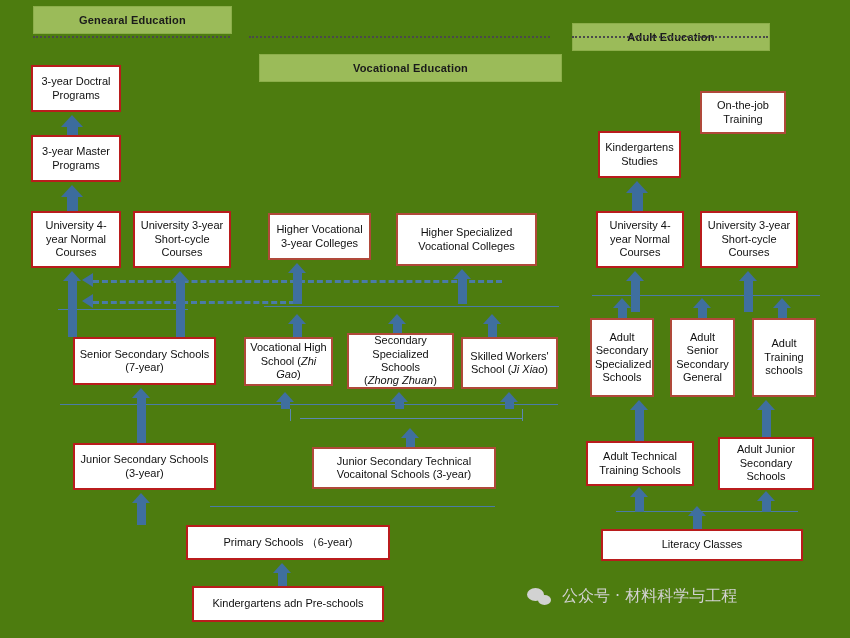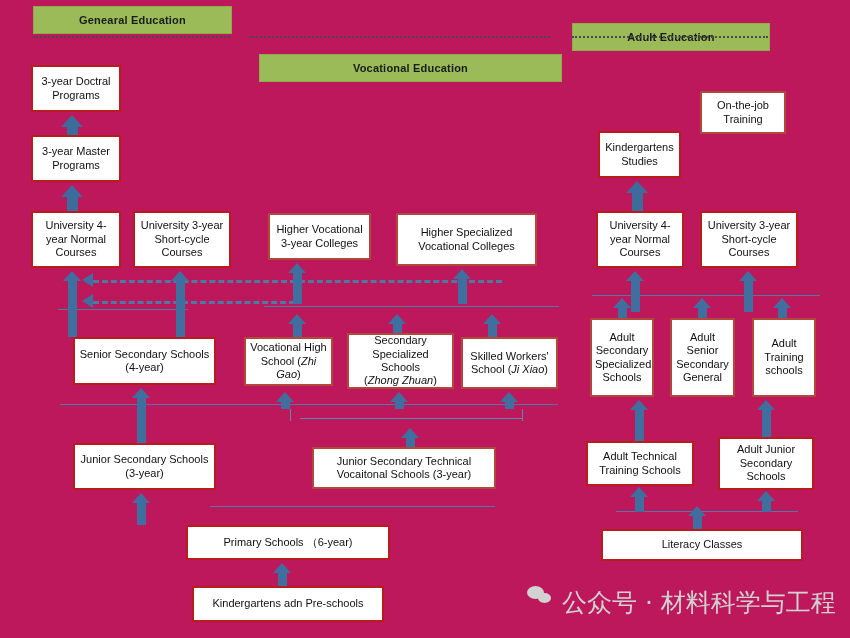--- a/index.html
+++ b/index.html
@@ -1,17 +1,17 @@
 <!DOCTYPE html>
 <html><head>
 <meta charset="utf-8">
 <style>
   html,body{margin:0;padding:0;background:#ffffff;}
   body{font-family:"Liberation Sans",sans-serif;}
-  #canvas{position:relative;width:850px;height:638px;background:#be185d;overflow:hidden;}
+  #canvas{position:relative;width:850px;height:638px;background:#4d7c0f;overflow:hidden;}
 
   .hdr{position:absolute;background:#9bbb59;border:1px solid #8cae4a;
        display:flex;align-items:center;justify-content:center;
        font-size:11px;color:#1a1a1a;font-weight:600;letter-spacing:.2px;}
   .dashsep{position:absolute;height:0;border-top:2px dotted #4a4a4a;}
 
   .box{position:absolute;box-sizing:border-box;display:flex;align-items:center;
        justify-content:center;text-align:center;background:#ffffff;
        font-size:11px;line-height:1.22;color:#101010;padding:2px 3px;}
   .blue{border:2px solid #b91c1c;}
@@ -30,22 +30,22 @@
 
   .hline{position:absolute;height:0;border-top:1.6px solid #4a7ba7;}
   .hthin{position:absolute;height:0;border-top:1.2px solid #5b87b3;}
   .vthin{position:absolute;width:0;border-left:1.2px solid #5b87b3;}
 
   .dline{position:absolute;height:0;border-top:3.5px dashed #4a7ba7;}
   .dhead{position:absolute;width:0;height:0;
     border-top:7px solid transparent;border-bottom:7px solid transparent;
     border-right:11px solid #3f6f9f;}
 
-  .wm{position:absolute;display:flex;align-items:flex-start;gap:9px;
-      color:#d2d2d2;font-size:25px;font-family:"DejaVu Sans",sans-serif;}
+  .wm{position:absolute;display:flex;align-items:flex-end;gap:9px;
+      color:#d2d2d2;font-size:16px;font-family:"DejaVu Sans",sans-serif;}
   .wm .bub{position:relative;width:26px;height:19px;}
   .wm .bub::before,.wm .bub::after{content:"";position:absolute;border-radius:50%;
     background:#d2d2d2;}
   .wm .bub::before{width:17px;height:13px;left:0;top:0;}
   .wm .bub::after{width:13px;height:10px;left:11px;top:7px;}
 </style>
 </head>
 <body>
 
 <div id="canvas">
@@ -123,21 +123,21 @@
 year Normal
 Courses</span>
       </div>
       <div class="box blue" style="left: 133px; top: 211px; width: 98px; height: 57px;">
         <span>University 3-year
 Short-cycle
 Courses</span>
       </div>
       <div class="box blue" style="left: 73px; top: 337px; width: 143px; height: 48px;">
         <span>Senior Secondary Schools
-(4-year)</span>
+(7-year)</span>
       </div>
       <div class="box blue" style="left: 73px; top: 443px; width: 143px; height: 47px;">
         <span>Junior Secondary Schools
 (3-year)</span>
       </div>
       <div class="box blue" style="left: 186px; top: 525px; width: 204px; height: 35px;">
         <span>Primary Schools （6-year)</span>
       </div>
       <div class="box blue" style="left: 192px; top: 586px; width: 192px; height: 36px;">
         <span>Kindergartens adn Pre-schools</span>

